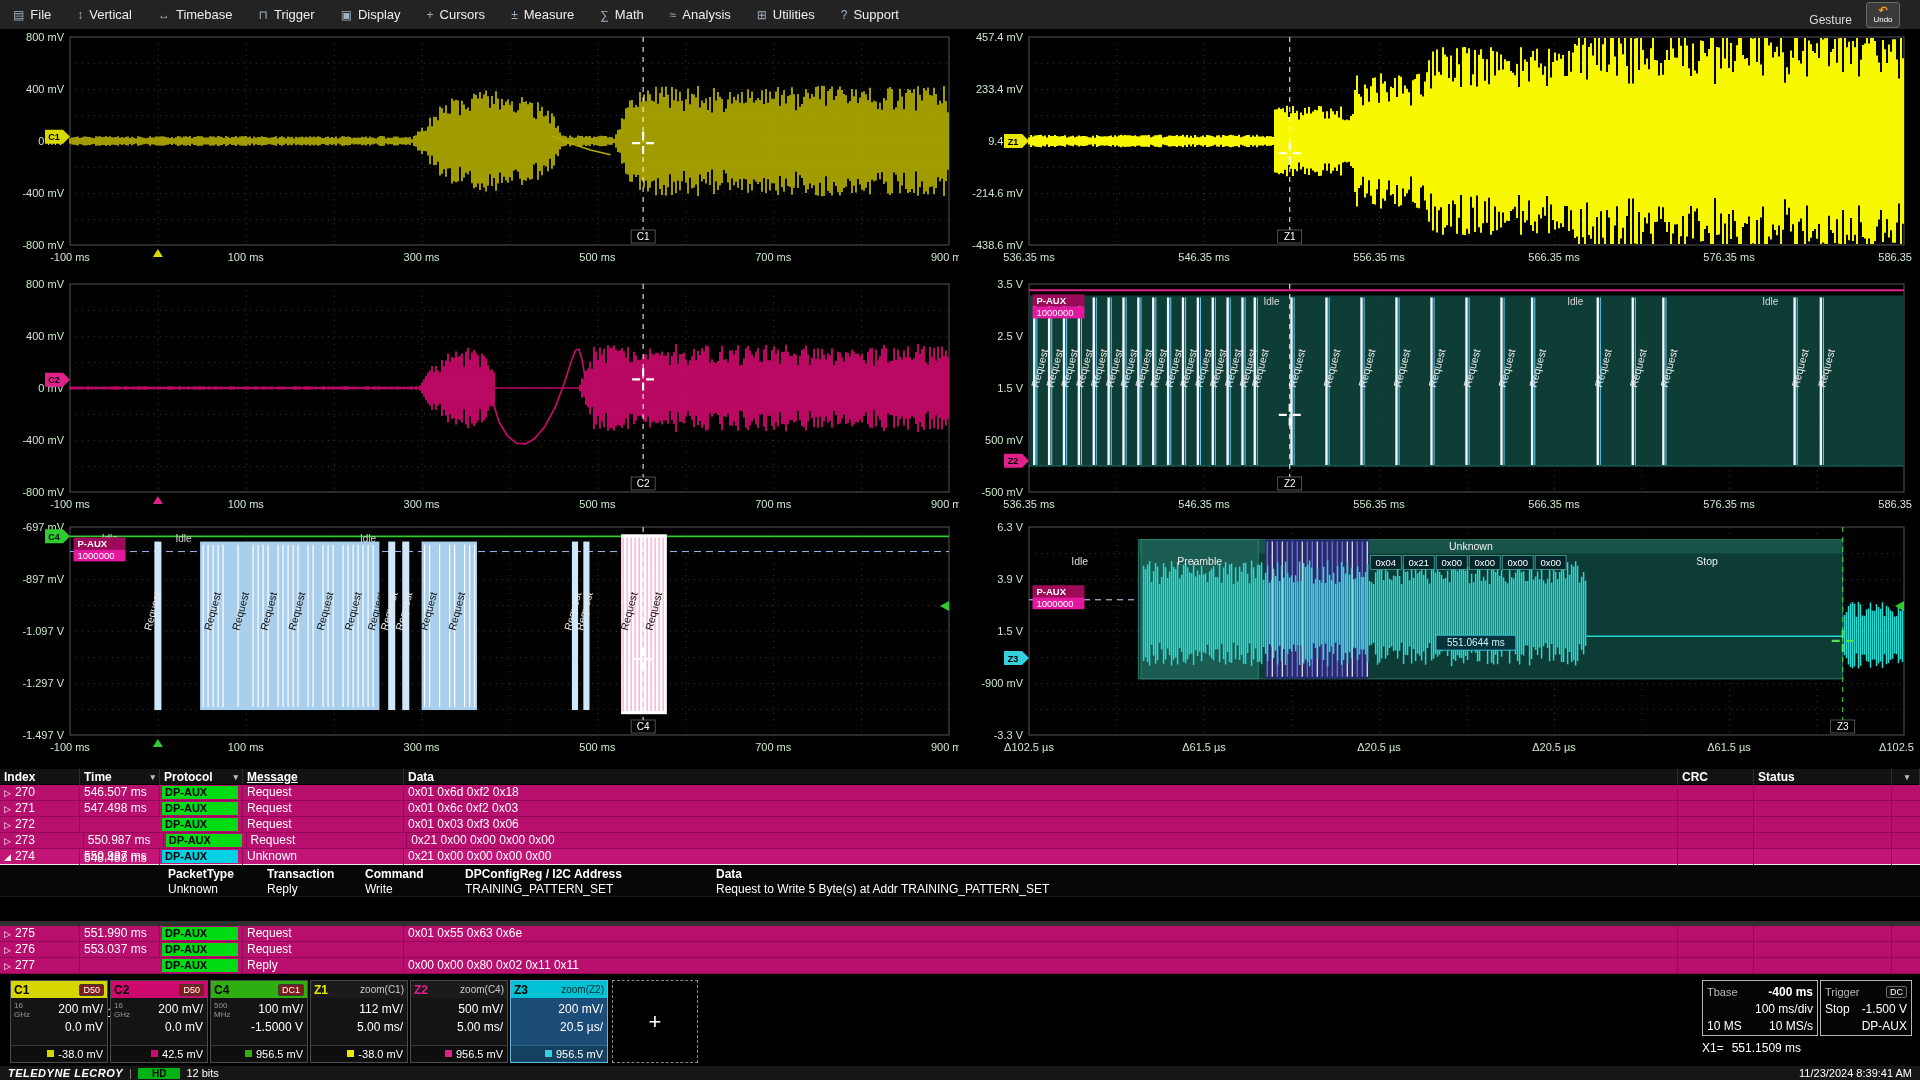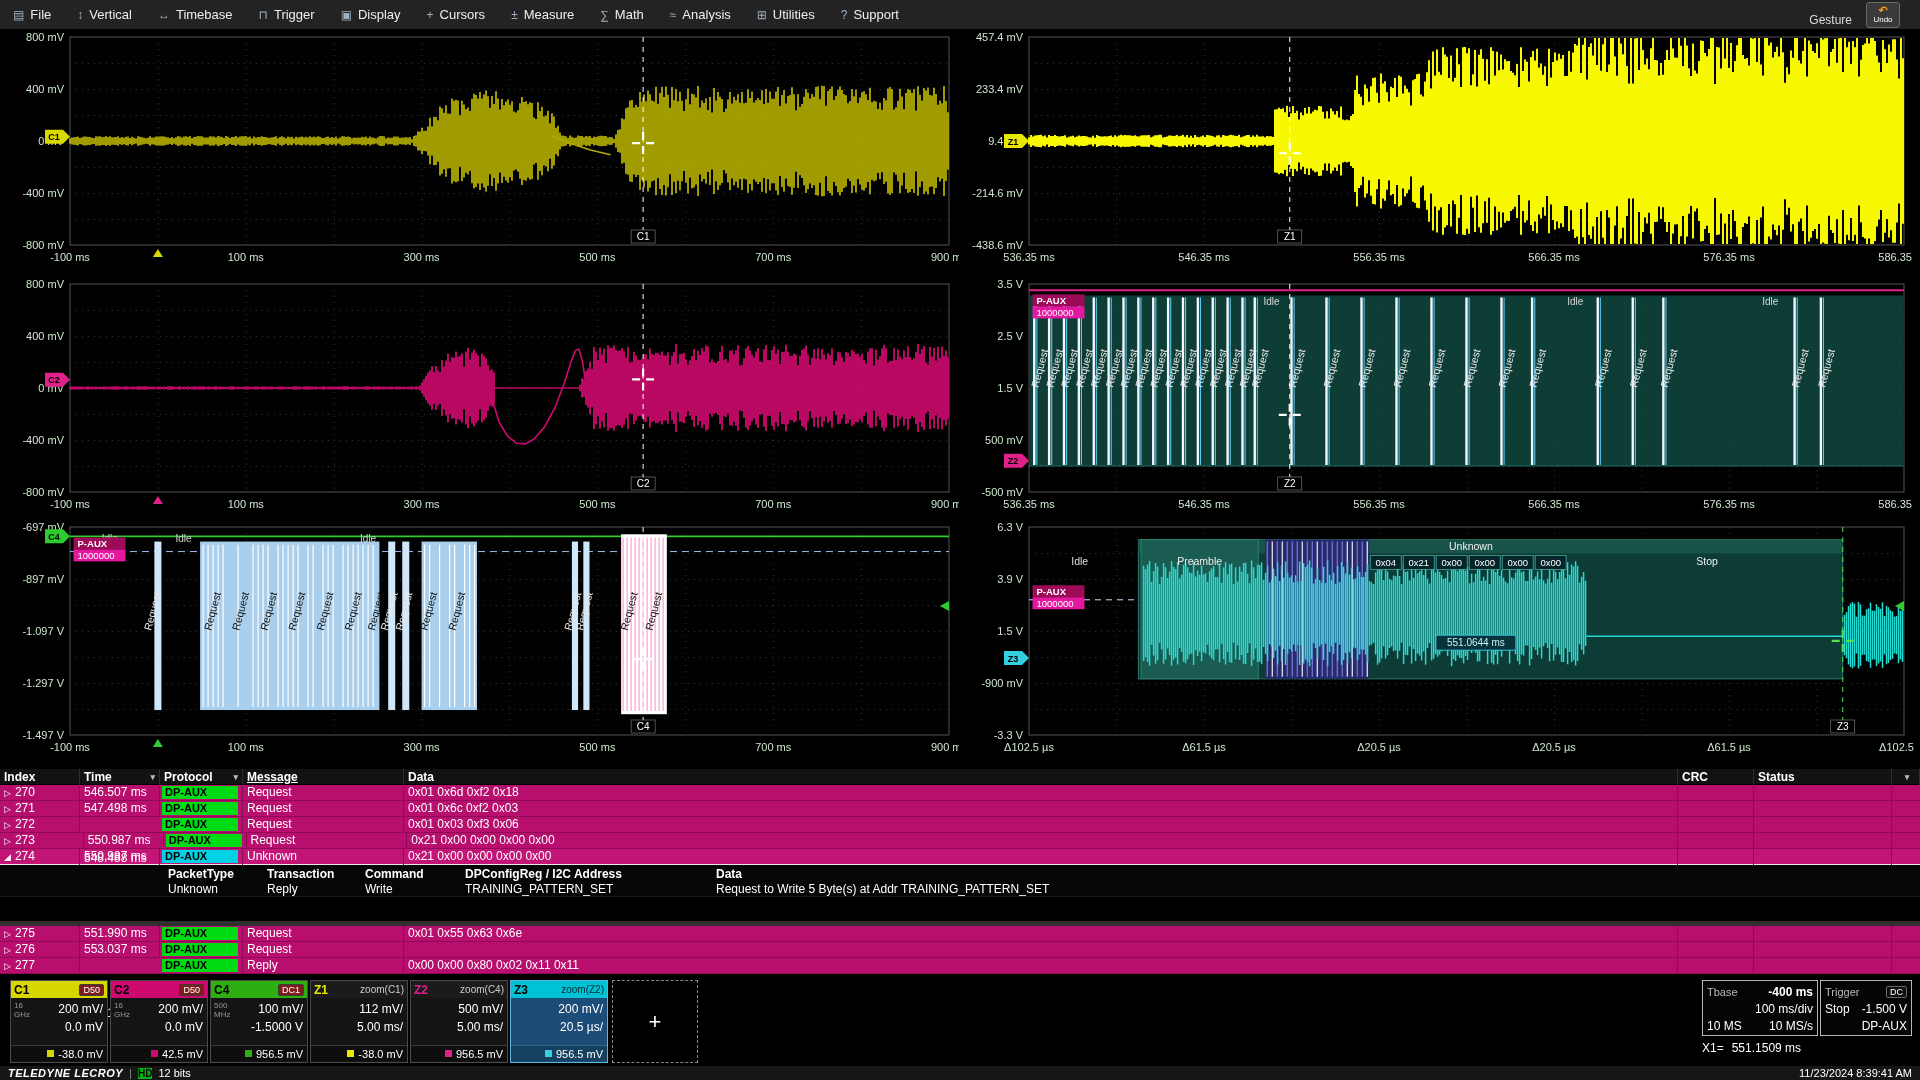--- a/index.html
+++ b/index.html
@@ -55,21 +55,21 @@
   .tbr.right{justify-content:flex-end}
   .tbl{color:#bbb;font-size:11px}
   .tbv{font-weight:bold}
   .dcchip{background:#101010;color:#fff;font-size:9px;padding:0 3px;border:1px solid #666;border-radius:2px}
 
   .x1-readout{position:absolute;left:1702px;top:1041px;width:212px;color:#fff;font-size:12px;display:flex;gap:8px}
 
   .statusbar{position:absolute;left:0;top:1066px;width:1920px;height:14px;background:#161616;display:flex;align-items:center;gap:6px;padding:0 8px;font-size:11px;color:#fff}
   .brand{font-weight:bold;font-style:italic;letter-spacing:0.5px}
   .sbsep{color:#888}
-  .hdchip{background:#00b414;color:#000;font-weight:bold;font-size:10px;padding:0 0}
+  .hdchip{background:#00b414;color:#000;font-weight:bold;font-size:10px;padding:0 14px}
   .dt{margin-left:auto}
 </style>
 </head>
 <body>
 
 <div id="app">
 
   <div class="menubar">
     <div id="menu-items">
         <div class="menu-item">

